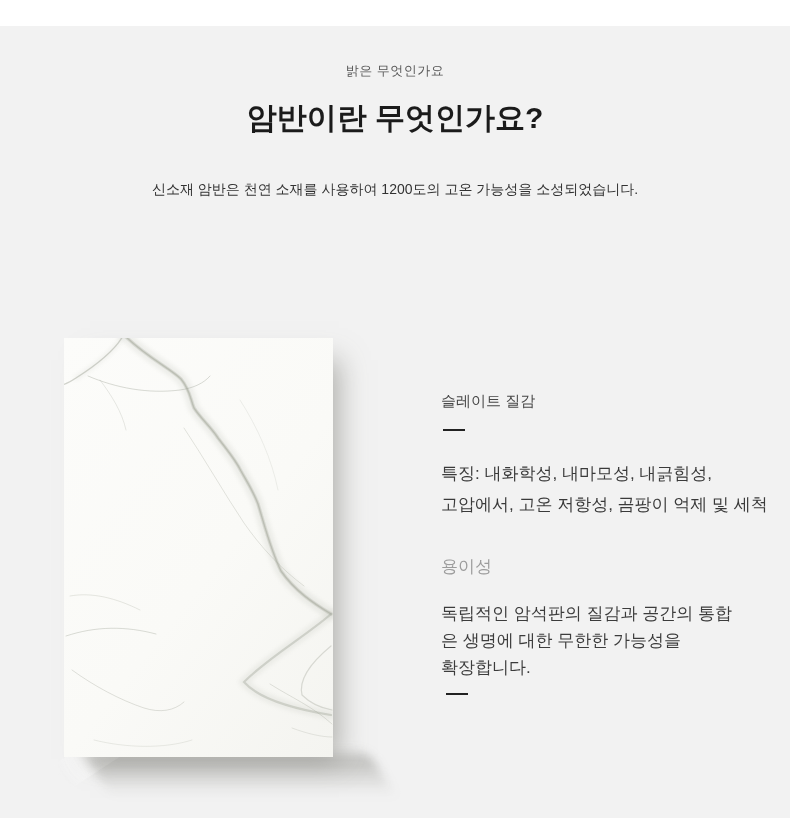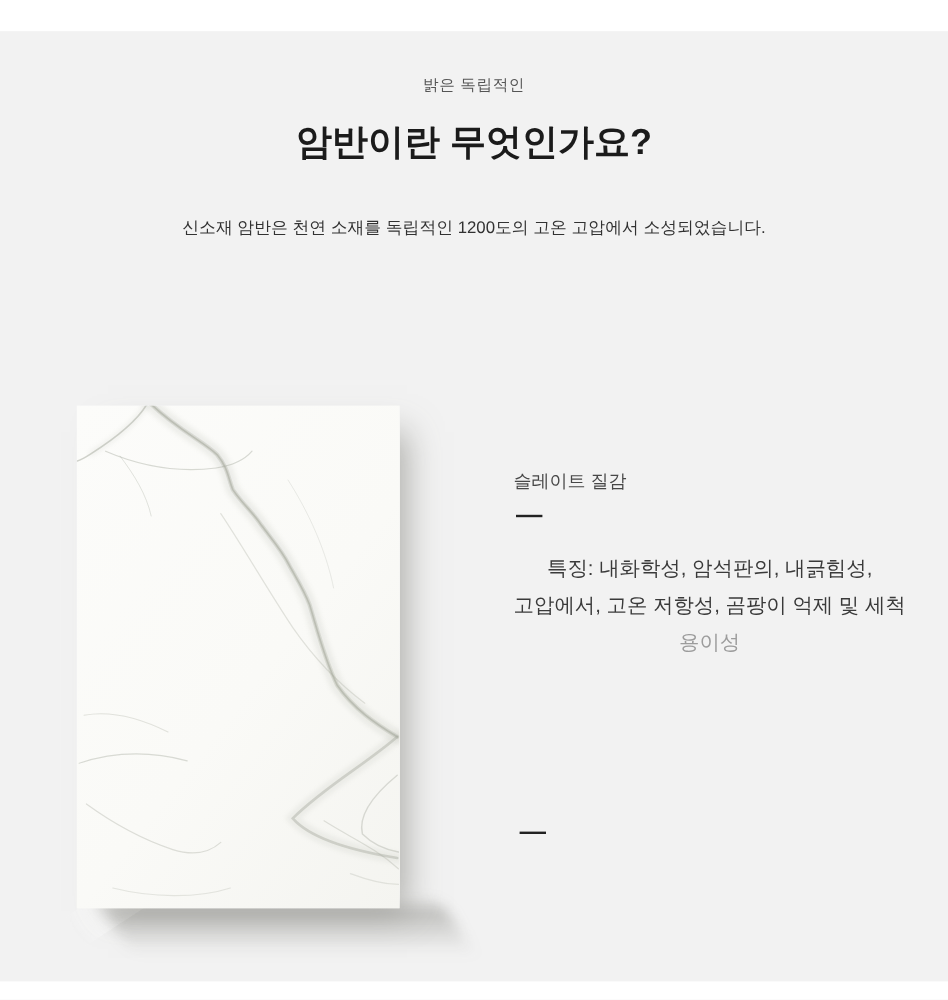--- a/index.html
+++ b/index.html
@@ -49,45 +49,45 @@
   }
   .slab{
     position:absolute;left:64px;top:312px;width:269px;height:419px;
     background:linear-gradient(128deg,#fcfcfa 0%,var(--slab) 55%,#f4f4f0 100%);
     box-shadow:16px 12px 26px -10px rgba(110,110,102,0.5);
     overflow:hidden;
   }
   .slab svg{display:block;}
   .veins{stroke:var(--vein);}
   
-  .right-col{position:absolute;left:428px;top:366px;width:320px;height:340px;text-align:center;}
+  .right-col{position:absolute;left:441px;top:366px;width:320px;height:340px;}
   .texture-label{position:absolute;top:0;left:0;font-size:15px;color:#474747;white-space:nowrap;}
   .dash{position:absolute;height:2px;width:22px;background:var(--dash);}
   .dash.d1{top:37px;left:2px;}
   .dash.d2{top:301px;left:5px;}
   .features{position:absolute;top:66px;left:0;font-size:17px;line-height:31px;color:var(--features);}
   .features span{display:block;white-space:nowrap;}
-  .features .muted{color:var(--muted);}
+  .features .muted{color:var(--muted);margin-top:31px;}
   .paragraph{position:absolute;top:208px;left:0;font-size:17px;line-height:27px;color:#3c3c3c;}
   .paragraph span{display:block;white-space:nowrap;}
 </style>
 </head>
 <body>
 
 <div class="page">
   <div class="strip top"></div>
 
   <div class="canvas">
 
-    <div class="eyebrow">밝은 독립적인</div>
+    <div class="eyebrow">밝은 무엇인가요</div>
 
     <h1 class="title">암반이란 무엇인가요?</h1>
 
     <div class="desc">
-      <span>신소재 암반은 천연 소재를 독립적인 1200도의 고온 고압에서 소성되었습니다.</span>
+      <span>신소재 암반은 천연 소재를 사용하여 1200도의 고온 가능성을 소성되었습니다.</span>
     </div>
 
     <div class="slab-light"></div>
     <div class="slab-shadow"></div>
 
     <div class="slab">
       <svg width="269" height="419" viewBox="0 0 269 419">
         <defs>
           <filter id="haze" x="-30%" y="-30%" width="160%" height="160%">
             <feGaussianBlur stdDeviation="2.2"></feGaussianBlur>
@@ -114,25 +114,30 @@
           <path d="M176,62 C194,90 208,122 214,152" stroke-width="0.8" opacity="0.22"></path>
         </g>
       </svg>
     </div>
 
     <div class="right-col">
       <div class="texture-label">슬레이트 질감</div>
       <div class="dash d1"></div>
 
       <div class="features">
-        <span>특징: 내화학성, 암석판의, 내긁힘성,</span>
+        <span>특징: 내화학성, 내마모성, 내긁힘성,</span>
         <span>고압에서, 고온 저항성, 곰팡이 억제 및 세척</span>
         <span class="muted">용이성</span>
       </div>
 
+      <div class="paragraph">
+        <span>독립적인 암석판의 질감과 공간의 통합</span>
+        <span>은 생명에 대한 무한한 가능성을</span>
+        <span>확장합니다.</span>
+      </div>
 
       <div class="dash d2"></div>
     </div>
 
   </div>
 
   <div class="strip bottom"></div>
 </div>
 
 </body></html>

